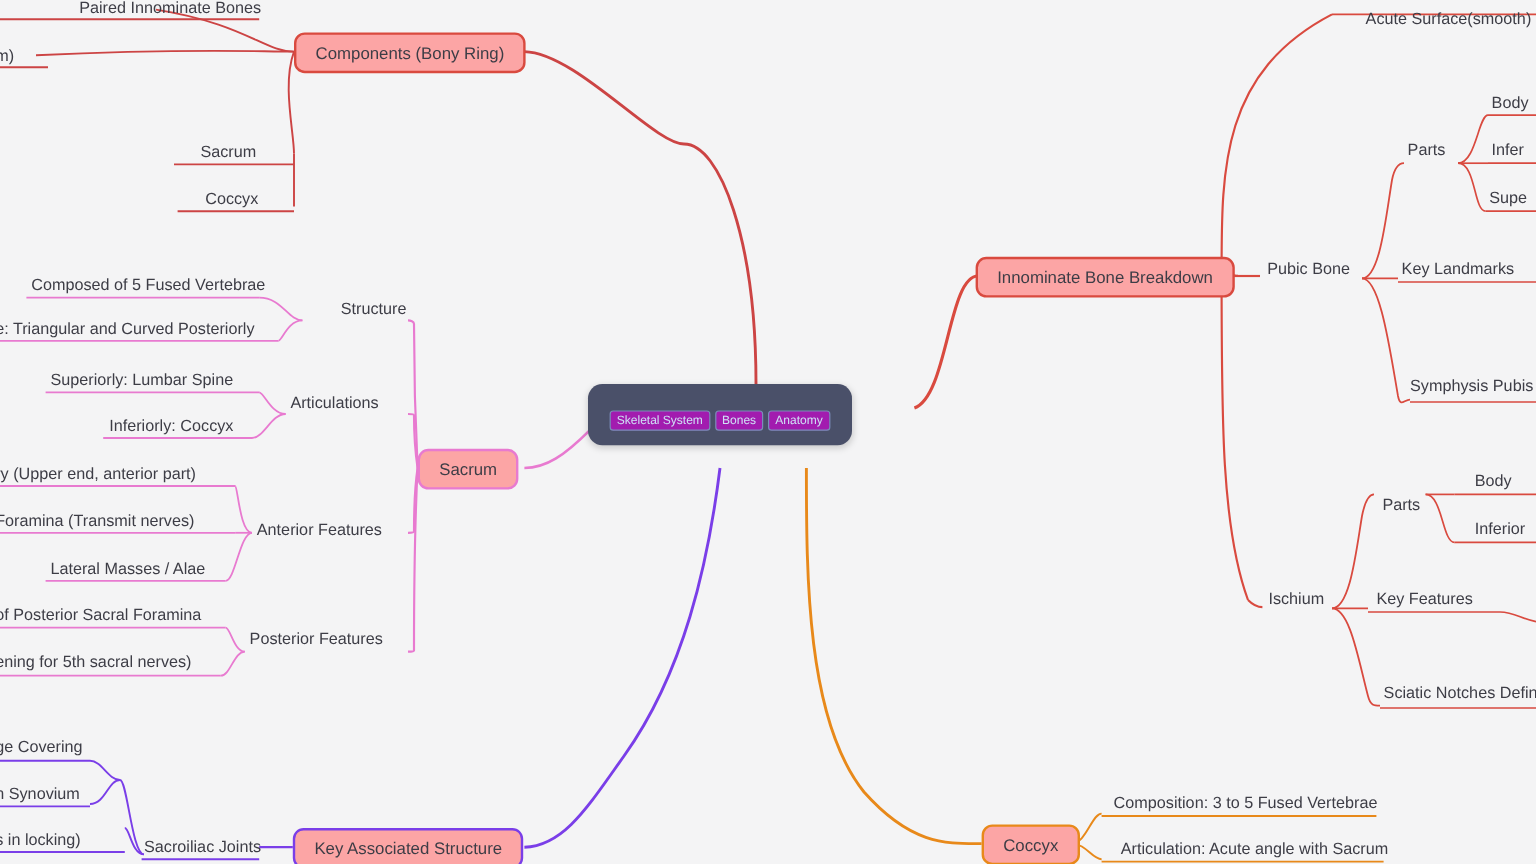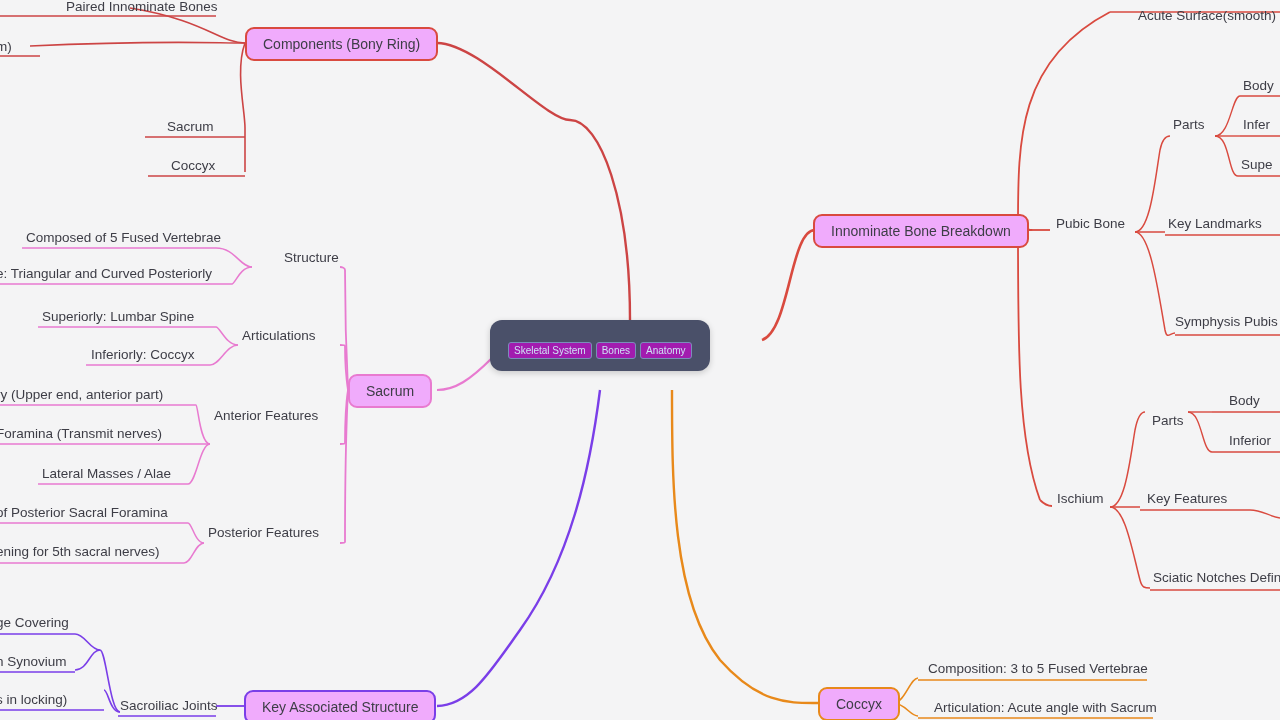--- a/index.html
+++ b/index.html
@@ -57,21 +57,21 @@
     padding: 1px 5px;
     border-radius: 3px;
     background: #a21caf;
     color: #cfe0f5;
     border: 1px solid #7b8dba;
   }
   
   .boxed {
     border-radius: 9px;
     border: 2px solid #cc4444;
-    background: #f0abfc;
+    background: #fca5a5;
     color: #3d3d46;
     font-size: 14px;
     padding: 7px 16px;
     text-align: center;
   }
   .boxed.pink { border-color: #e87ad0; }
   .boxed.purple { border-color: #7a3ee8; }
   .boxed.orange { border-color: #e8891a; }
   .boxed.red { border-color: #d94a3f; }
   
@@ -201,21 +201,21 @@
   <div class="node boxed pink" style="left:348px; top:374px;">Sacrum</div>
 
   <div class="node leaf mid" style="left:256px; top:250px;margin-left:28px;">Structure</div>
   <div class="node leaf" style="left:26px; top:230px;">Composed of 5 Fused Vertebrae</div>
   <div class="node leaf" style="left:-4px; top:266px;">e: Triangular and Curved Posteriorly</div>
 
   <div class="node leaf mid" style="left:242px; top:328px;">Articulations</div>
   <div class="node leaf" style="left:42px; top:309px;">Superiorly: Lumbar Spine</div>
   <div class="node leaf" style="left:91px; top:347px;">Inferiorly: Coccyx</div>
 
-  <div class="node leaf mid" style="left:214px; top:408px;text-align:right;">Anterior Features</div>
+  <div class="node leaf mid" style="left:214px; top:434px;text-align:right;">Anterior Features</div>
   <div class="node leaf" style="left:-4px; top:387px;">ry (Upper end, anterior part)</div>
   <div class="node leaf" style="left:-4px; top:426px;">Foramina (Transmit nerves)</div>
   <div class="node leaf" style="left:42px; top:466px;">Lateral Masses / Alae</div>
 
   <div class="node leaf mid" style="left:208px; top:525px;">Posterior Features</div>
   <div class="node leaf" style="left:-4px; top:505px;">of Posterior Sacral Foramina</div>
   <div class="node leaf" style="left:-4px; top:544px;">ening for 5th sacral nerves)</div>
 
   <div class="node boxed red" style="left:813px; top:214px;">Innominate Bone Breakdown</div>
   <div class="node leaf" style="left:1138px; top:8px;">Acute Surface(smooth)</div>

